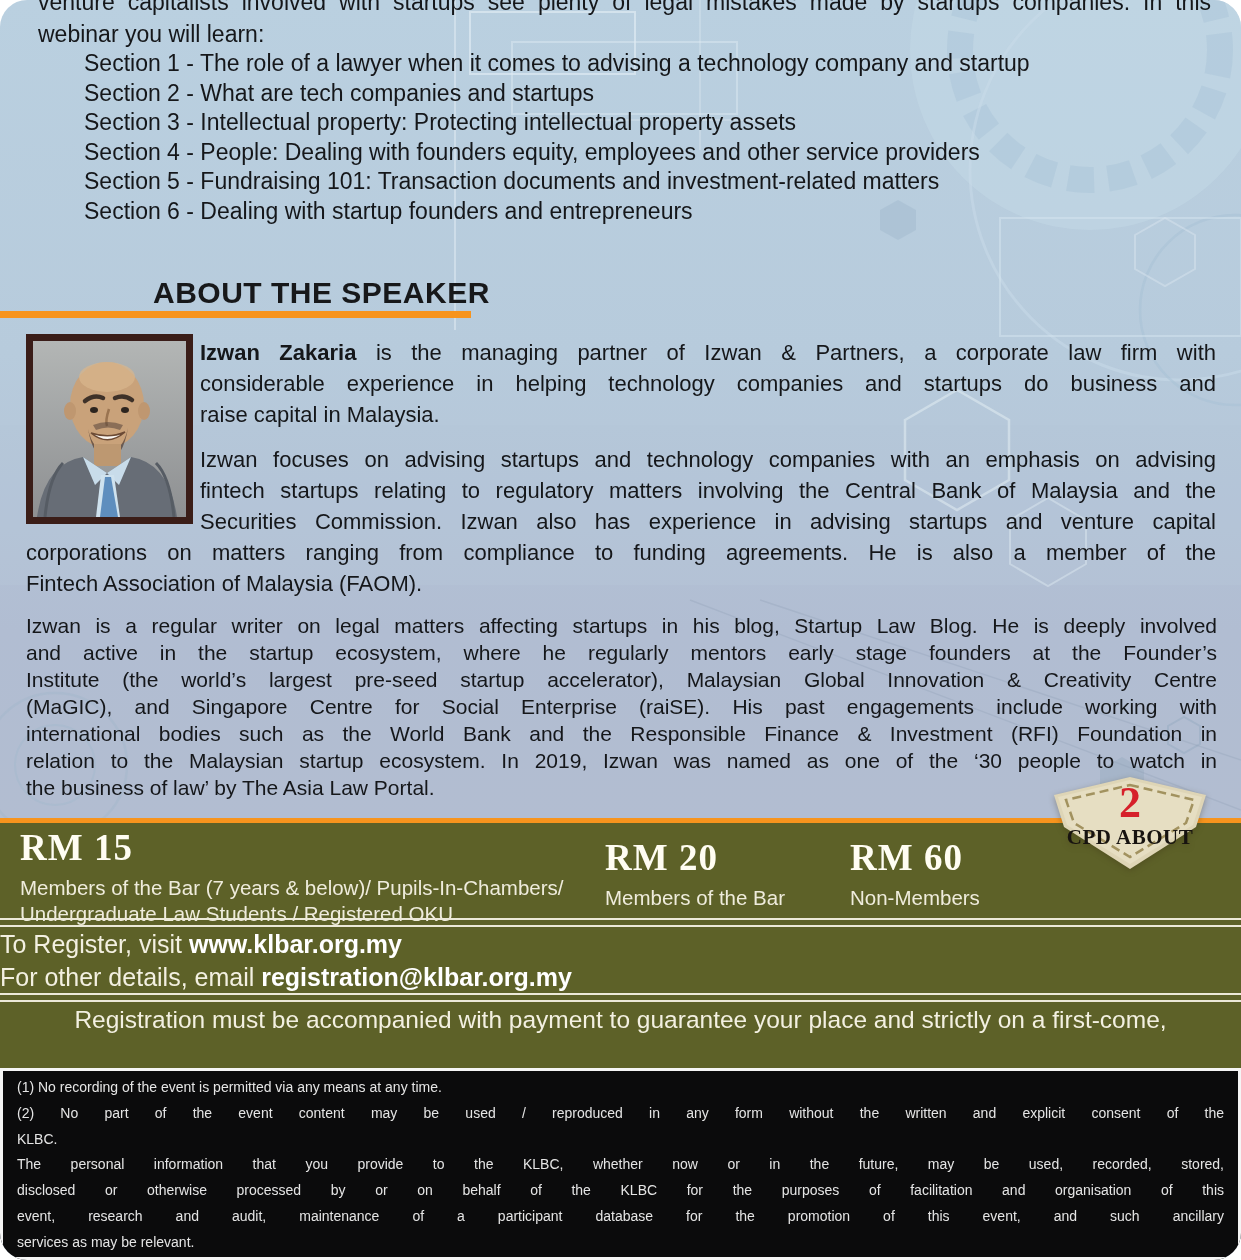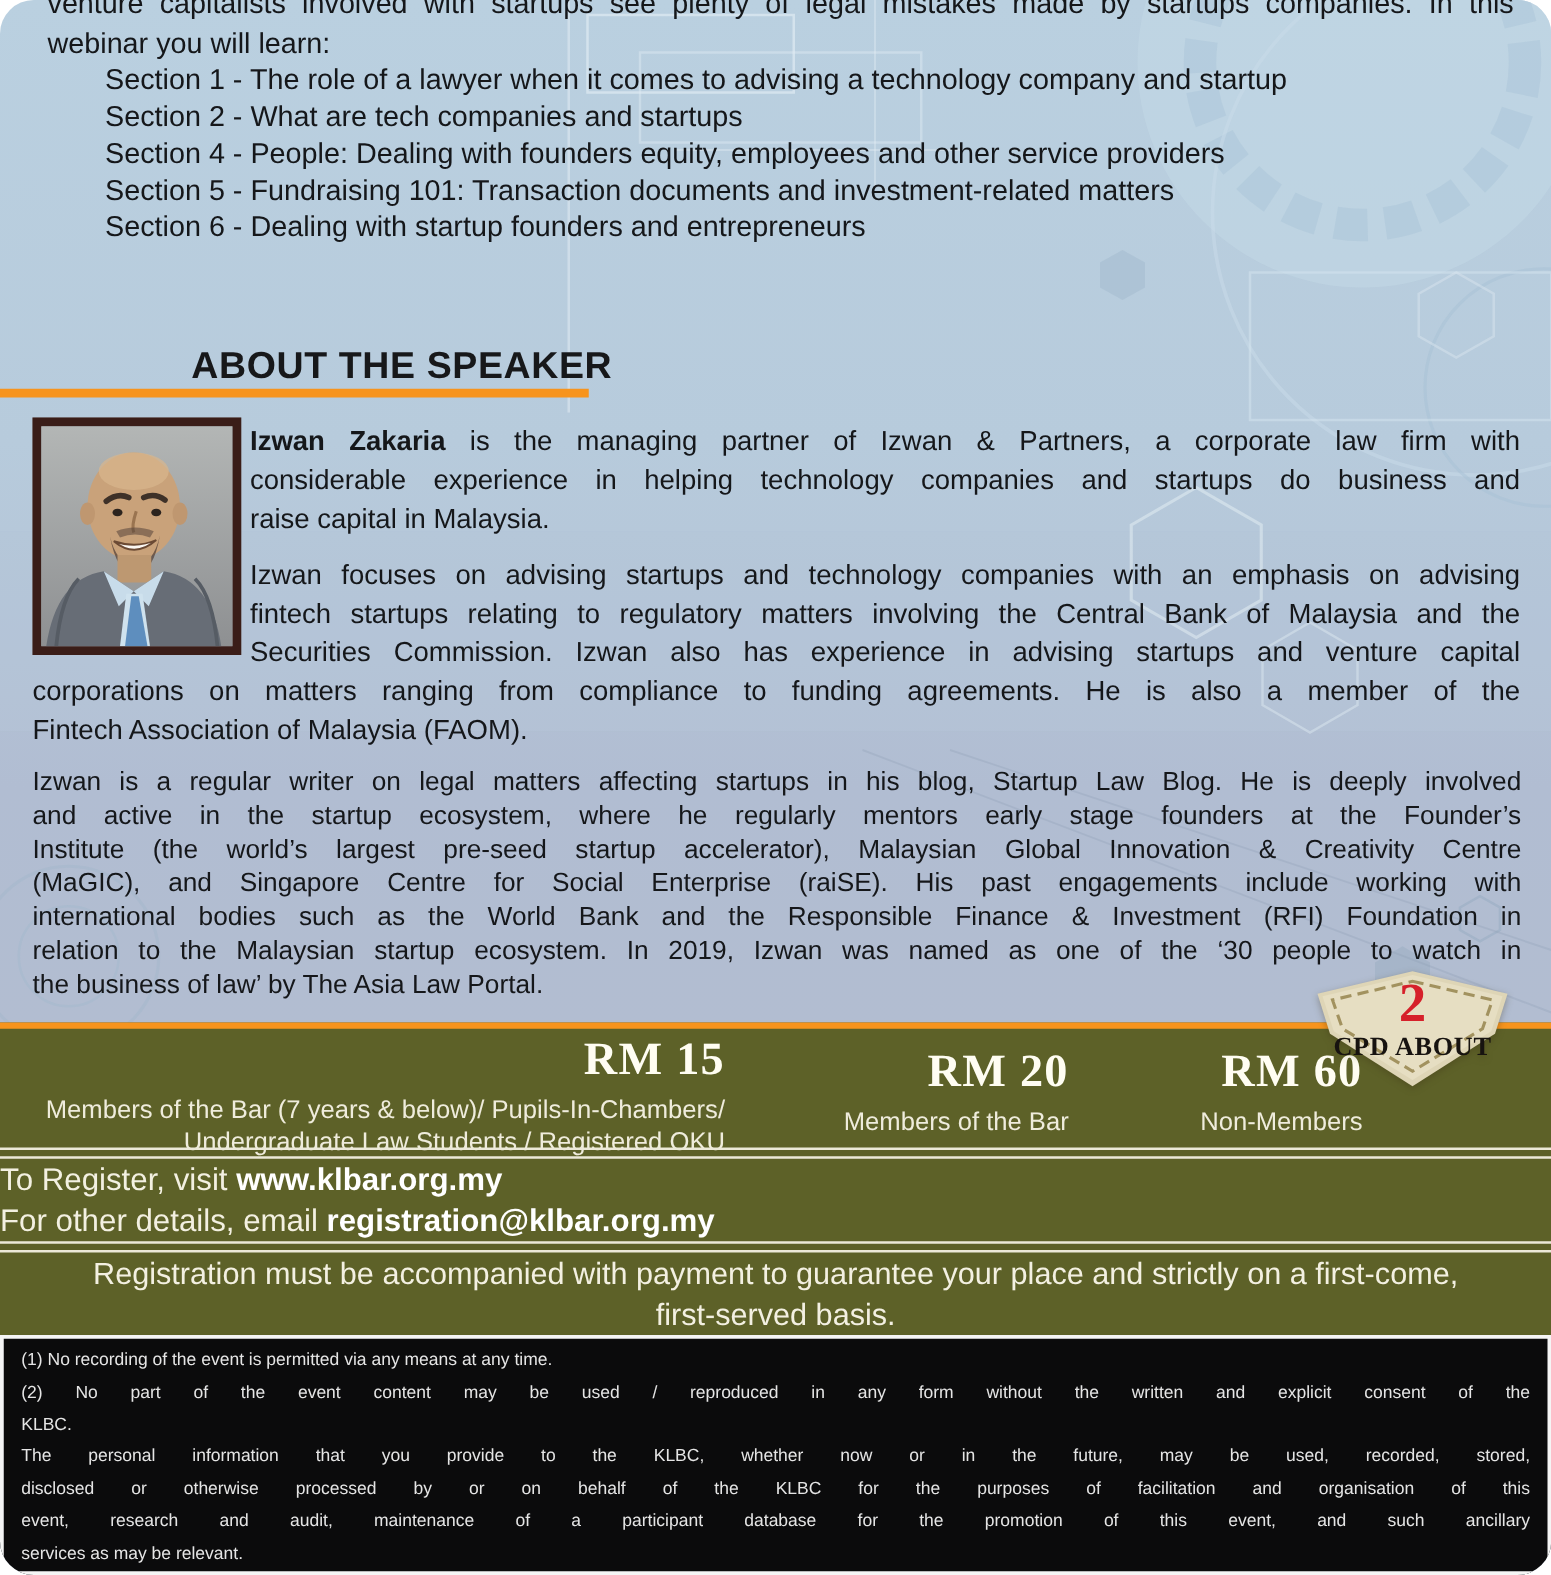--- a/index.html
+++ b/index.html
@@ -30,21 +30,21 @@
   #badge{position:absolute;left:1046px;top:775px;width:168px;height:96px;z-index:6;
          filter:drop-shadow(0 2px 3px rgba(60,50,20,.35));}
   #badge svg{position:absolute;inset:0;}
   #badge .pts{position:absolute;left:0;right:0;top:2px;text-align:center;
               font:bold 44px "Liberation Serif",serif;color:#d6202a;}
   #badge .lbl{position:absolute;left:0;right:0;top:50px;text-align:center;
               font:bold 21px "Liberation Serif",serif;letter-spacing:.5px;color:#171310;}
   
   #band{position:absolute;left:0;top:818px;width:1241px;height:250px;background:#5d6128;z-index:4;}
   #band .orange-strip{position:absolute;left:0;top:0;width:100%;height:5px;background:#f7941d;}
-  .tier{position:absolute;text-align:right;color:#eeeadb;}
+  .tier{position:absolute;text-align:left;color:#eeeadb;}
   #tier1{left:20px;top:8px;width:560px;}
   #tier2{left:605px;top:18px;width:250px;}
   #tier3{left:850px;top:18px;width:240px;}
   .price{font:bold 37px "Liberation Serif",serif;color:#fffdf2;letter-spacing:1px;}
   .aud{font-size:20.5px;line-height:25.5px;margin-top:6px;color:#efecdc;}
   .sep{position:absolute;left:0;right:0;height:9px;box-sizing:border-box;
        border-top:2px solid #ece9d8;border-bottom:2px solid #ece9d8;}
   #sep1{top:100px;} #sep2{top:175px;}
   #register{position:absolute;left:0;right:0;top:110px;text-align:left;
             font-size:25px;line-height:33px;color:#f3f0e1;}
@@ -86,20 +86,21 @@
   </svg>
 
   <div id="intro" class="content">
     <div class="jline">venture capitalists involved with startups see plenty of legal mistakes made by startups companies. In this</div>
     <div>webinar you will learn:</div>
   </div>
 
   <div id="sections" class="content">
     <div>Section 1 - The role of a lawyer when it comes to advising a technology company and startup</div>
     <div>Section 2 - What are tech companies and startups</div>
+    <div>Section 3 - Intellectual property: Protecting intellectual property assets</div>
     <div>Section 4 - People: Dealing with founders equity, employees and other service providers</div>
     <div>Section 5 - Fundraising 101: Transaction documents and investment-related matters</div>
     <div>Section 6 - Dealing with startup founders and entrepreneurs</div>
   </div>
 
   <div id="about-heading" class="content">ABOUT THE SPEAKER</div>
   <div id="heading-rule"></div>
 
   <div id="photo">
     <svg viewBox="0 0 153 176" preserveAspectRatio="none">
@@ -188,21 +189,20 @@
 
     <div id="register">
       <div><span>To Register, visit </span><span class="bold">www.klbar.org.my</span></div>
       <div><span>For other details, email </span><span class="bold">registration@klbar.org.my</span></div>
     </div>
 
     <div class="sep" id="sep2"></div>
 
     <div id="notice">
       <div>Registration must  be accompanied with payment to guarantee your place and strictly on a first-come,</div>
-      <div>first-served basis.</div>
     </div>
   </div>
 
   <div id="footer">
     <div class="jline tl-left">(1) No recording of the event is permitted via any means at any time.</div>
     <div class="jline">(2) No part of the event content may be used / reproduced in any form without the written and explicit consent of the</div>
     <div class="jline tl-left">KLBC.</div>
     <div class="jline">The personal information that you provide to the KLBC, whether now or in the future, may be used, recorded, stored,</div>
     <div class="jline">disclosed or otherwise processed by or on behalf of the KLBC for the purposes of facilitation and organisation of this</div>
     <div class="jline">event, research and audit, maintenance of a participant database for the promotion of this event, and such ancillary</div>

